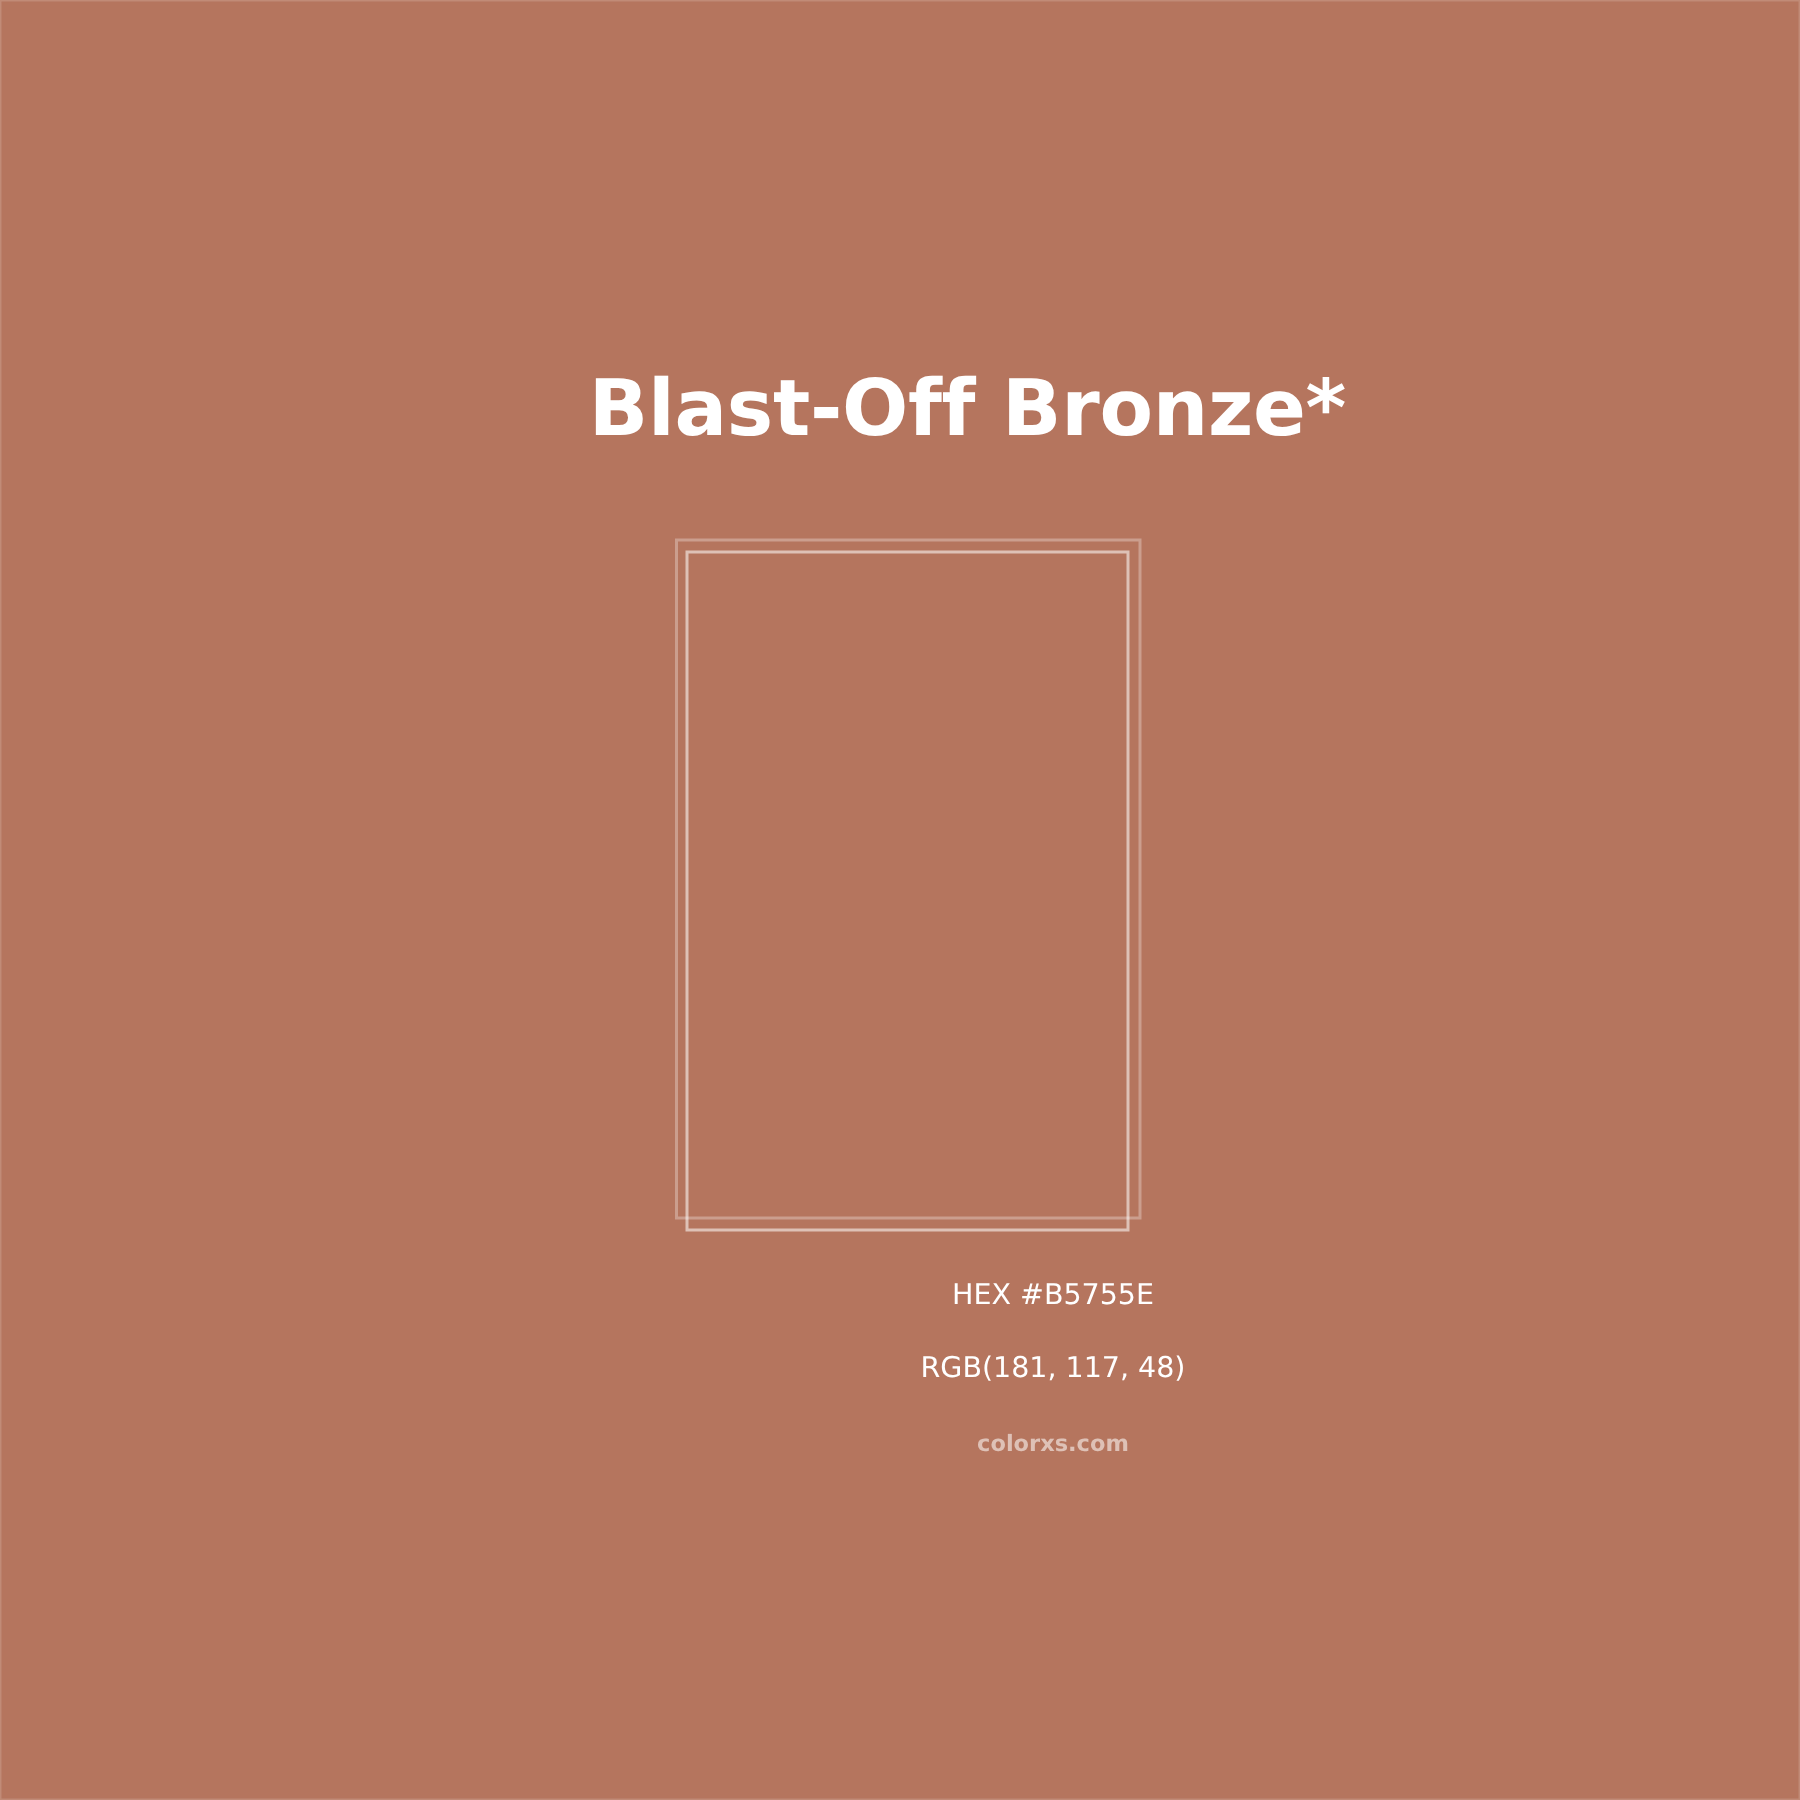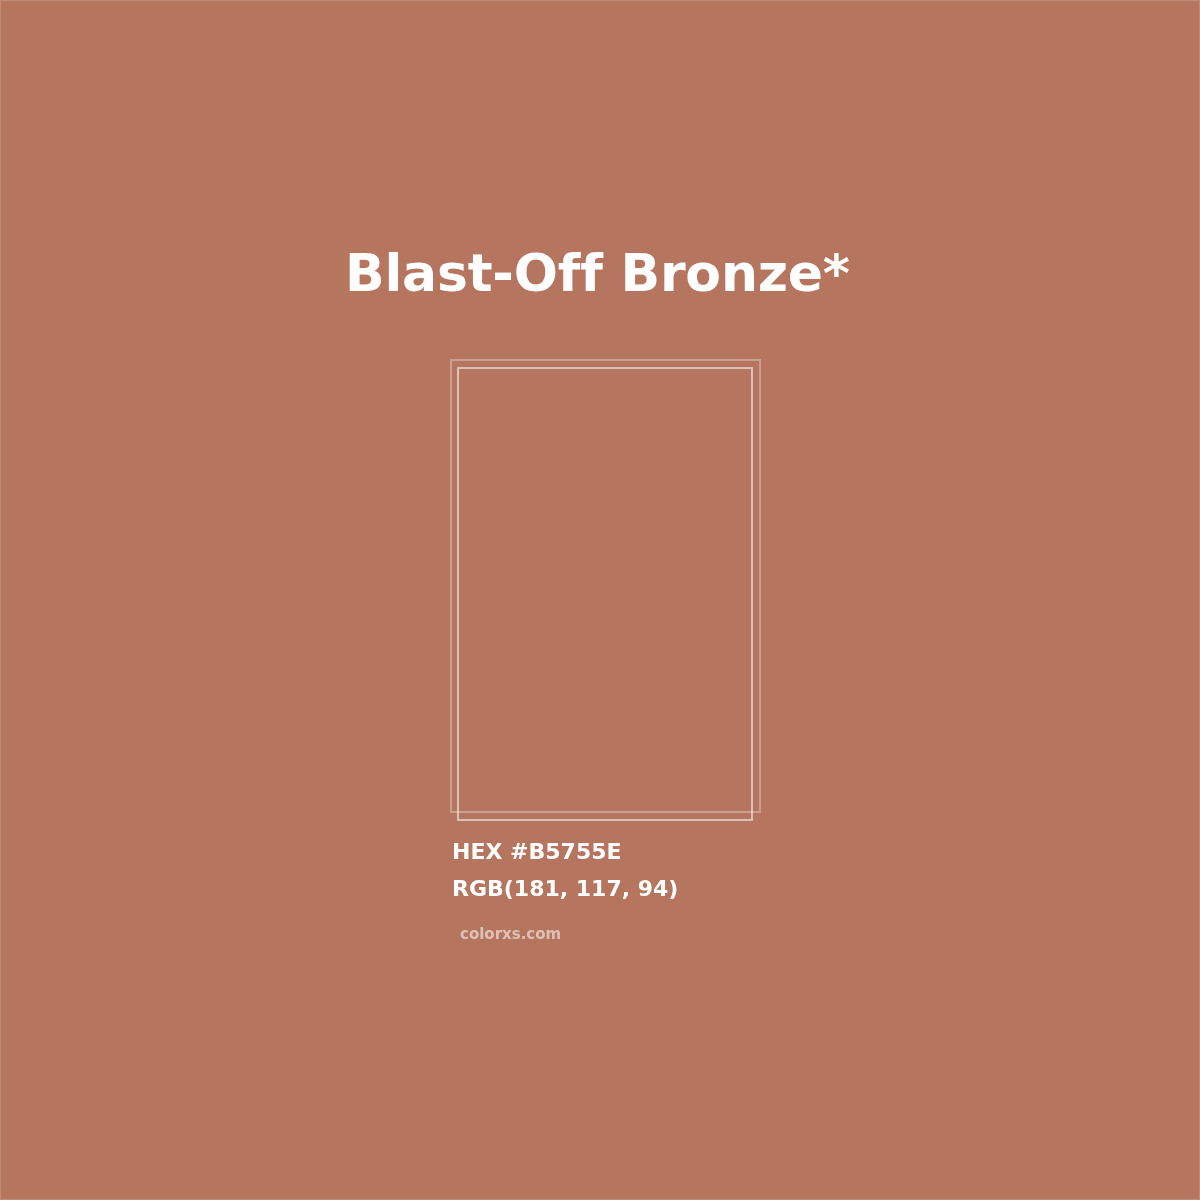--- a/index.html
+++ b/index.html
@@ -15,20 +15,21 @@
   }
 
   #page {
     position: relative;
     width: 1200px;
     height: 1200px;
     background: #b5755e;
     box-sizing: border-box;
     border: 1px solid rgba(255, 255, 255, 0.16);
     overflow: hidden;
+    text-align: center;
   }
 
   
   #color-title {
     position: absolute;
     left: 344px;
     top: 240px;
     width: 600px;
     margin: 0;
     font-size: 52px;
@@ -73,24 +74,24 @@
 
   
   #color-values {
     position: absolute;
     left: 451px;
     top: 832px;
     width: 500px;
   }
 
   .value-line {
-    margin: 0;
-    font-size: 22px;
+    margin: 12px;
+    font-size: 19px;
     line-height: 37px;
-    font-weight: bold;
+    font-weight: normal;
     color: #ffffff;
     white-space: nowrap;
   }
 
   #source-credit {
     margin: 8px;
     padding-top: 9px;
     font-size: 15px;
     line-height: 20px;
     font-weight: bold;
@@ -105,17 +106,17 @@
 
   <h1 id="color-title">Blast-Off Bronze*</h1>
 
   <div id="swatch-area">
     <div class="swatch-frame" id="swatch-frame-back"></div>
     <div class="swatch-frame" id="swatch-frame-front"></div>
   </div>
 
   <div id="color-values">
     <p class="value-line">HEX #B5755E</p>
-    <p class="value-line">RGB(181, 117, 94)</p>
+    <p class="value-line">RGB(181, 117, 48)</p>
     <p id="source-credit">colorxs.com</p>
   </div>
 
 </div>
 
 </body></html>

